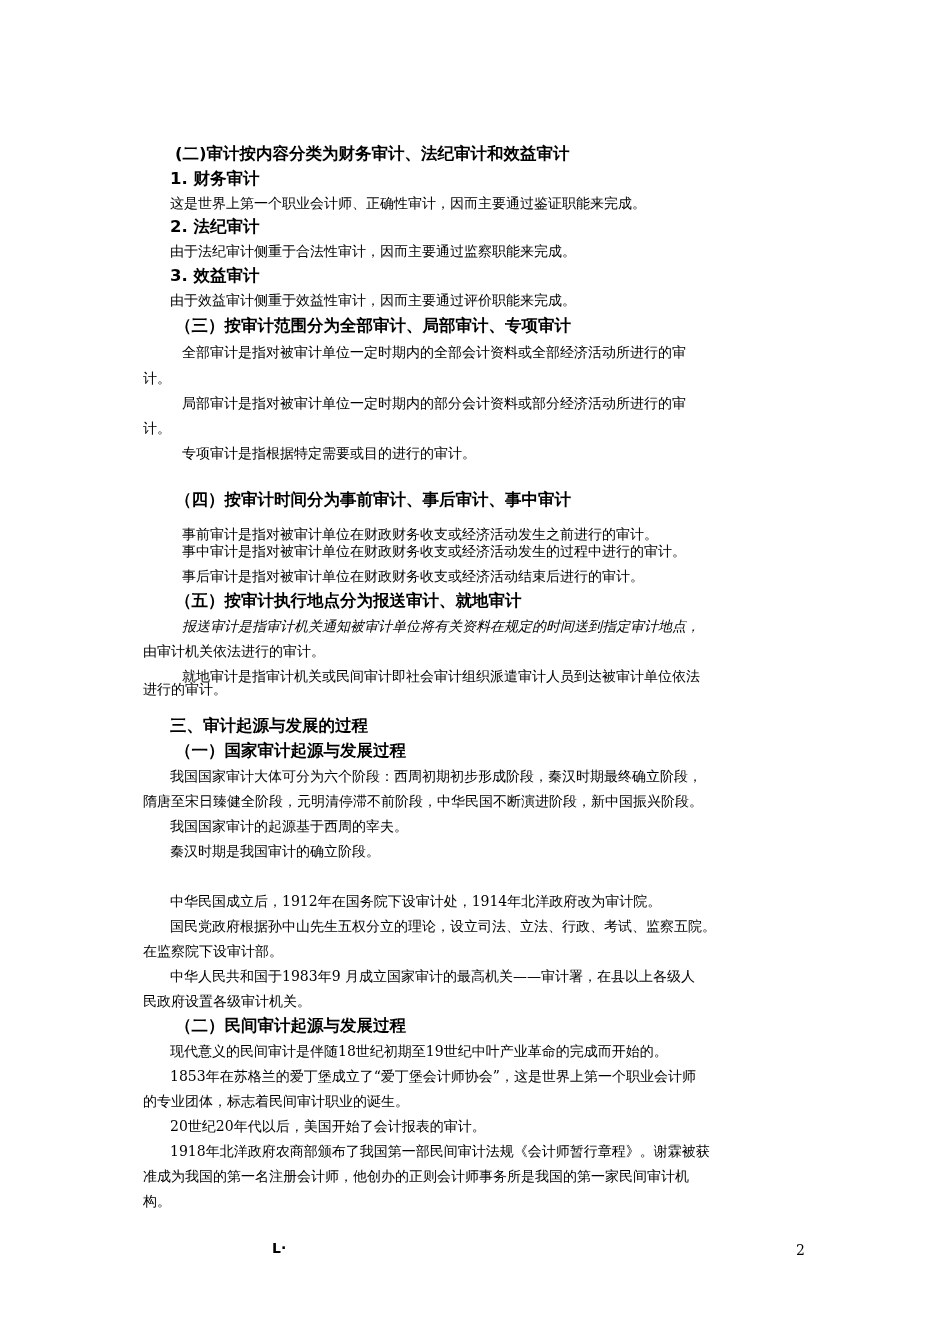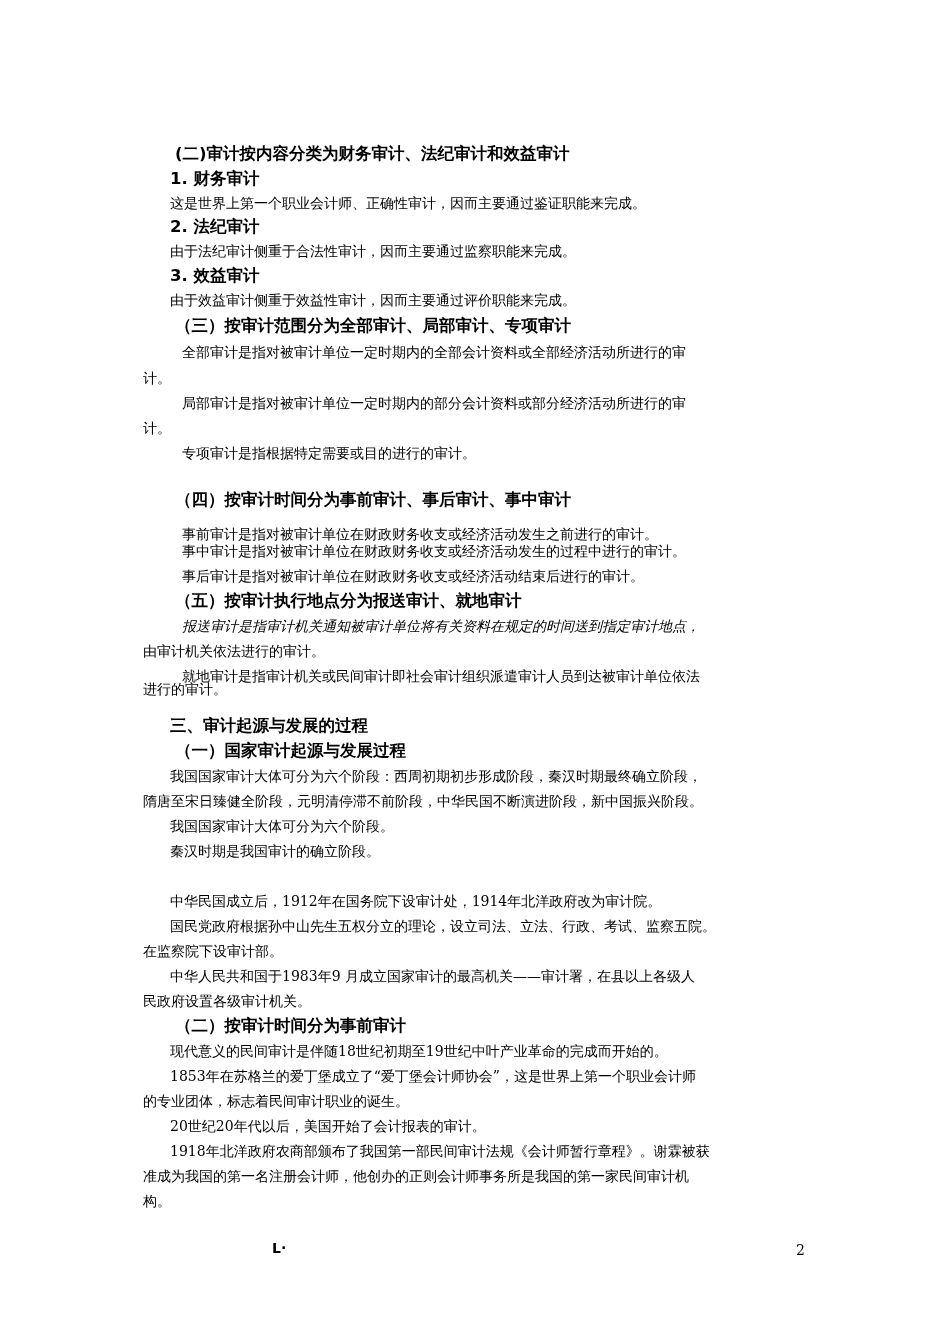--- a/index.html
+++ b/index.html
@@ -35,28 +35,28 @@
     <div class="line body" style="left: 182px; top: 566px; text-align: right;">事后审计是指对被审计单位在财政财务收支或经济活动结束后进行的审计。</div>
     <div class="line h" style="left: 175px; top: 590px;">（五）按审计执行地点分为报送审计、就地审计</div>
     <div class="line body" style="left: 182px; top: 616px; font-style: italic;">报送审计是指审计机关通知被审计单位将有关资料在规定的时间送到指定审计地点，</div>
     <div class="line body" style="left: 143px; top: 641px;">由审计机关依法进行的审计。</div>
     <div class="line body" style="left: 182px; top: 666px;">就地审计是指审计机关或民间审计即社会审计组织派遣审计人员到达被审计单位依法</div>
     <div class="line body" style="left: 143px; top: 679px;">进行的审计。</div>
     <div class="line h" style="left: 170px; top: 715px;">三、审计起源与发展的过程</div>
     <div class="line h" style="left: 175px; top: 740px;">（一）国家审计起源与发展过程</div>
     <div class="line body" style="left: 170px; top: 766px;">我国国家审计大体可分为六个阶段：西周初期初步形成阶段，秦汉时期最终确立阶段，</div>
     <div class="line body" style="left: 143px; top: 791px;">隋唐至宋日臻健全阶段，元明清停滞不前阶段，中华民国不断演进阶段，新中国振兴阶段。</div>
-    <div class="line body" style="left: 170px; top: 816px;">我国国家审计大体可分为六个阶段。</div>
+    <div class="line body" style="left: 170px; top: 816px;">我国国家审计的起源基于西周的宰夫。</div>
     <div class="line body" style="left: 170px; top: 841px;">秦汉时期是我国审计的确立阶段。</div>
     <div class="line body" style="left: 170px; top: 891px;">中华民国成立后，1912年在国务院下设审计处，1914年北洋政府改为审计院。</div>
     <div class="line body" style="left: 170px; top: 916px;">国民党政府根据孙中山先生五权分立的理论，设立司法、立法、行政、考试、监察五院。</div>
     <div class="line body" style="left: 143px; top: 941px;">在监察院下设审计部。</div>
     <div class="line body" style="left: 170px; top: 966px;">中华人民共和国于1983年9 月成立国家审计的最高机关——审计署，在县以上各级人</div>
     <div class="line body" style="left: 143px; top: 991px;">民政府设置各级审计机关。</div>
-    <div class="line h" style="left: 175px; top: 1015px;">（二）按审计时间分为事前审计</div>
+    <div class="line h" style="left: 175px; top: 1015px;">（二）民间审计起源与发展过程</div>
     <div class="line body" style="left: 170px; top: 1041px;">现代意义的民间审计是伴随18世纪初期至19世纪中叶产业革命的完成而开始的。</div>
     <div class="line body" style="left: 170px; top: 1066px;">1853年在苏格兰的爱丁堡成立了“爱丁堡会计师协会”，这是世界上第一个职业会计师</div>
     <div class="line body" style="left: 143px; top: 1091px;">的专业团体，标志着民间审计职业的诞生。</div>
     <div class="line body" style="left: 170px; top: 1116px;">20世纪20年代以后，美国开始了会计报表的审计。</div>
     <div class="line body" style="left: 170px; top: 1141px;">1918年北洋政府农商部颁布了我国第一部民间审计法规《会计师暂行章程》。谢霖被获</div>
     <div class="line body" style="left: 143px; top: 1166px;">准成为我国的第一名注册会计师，他创办的正则会计师事务所是我国的第一家民间审计机</div>
     <div class="line body" style="left: 143px; top: 1191px;">构。</div>
   </div>
 
 <div class="mark" style="left:272px; top:1240px;">L·</div>

